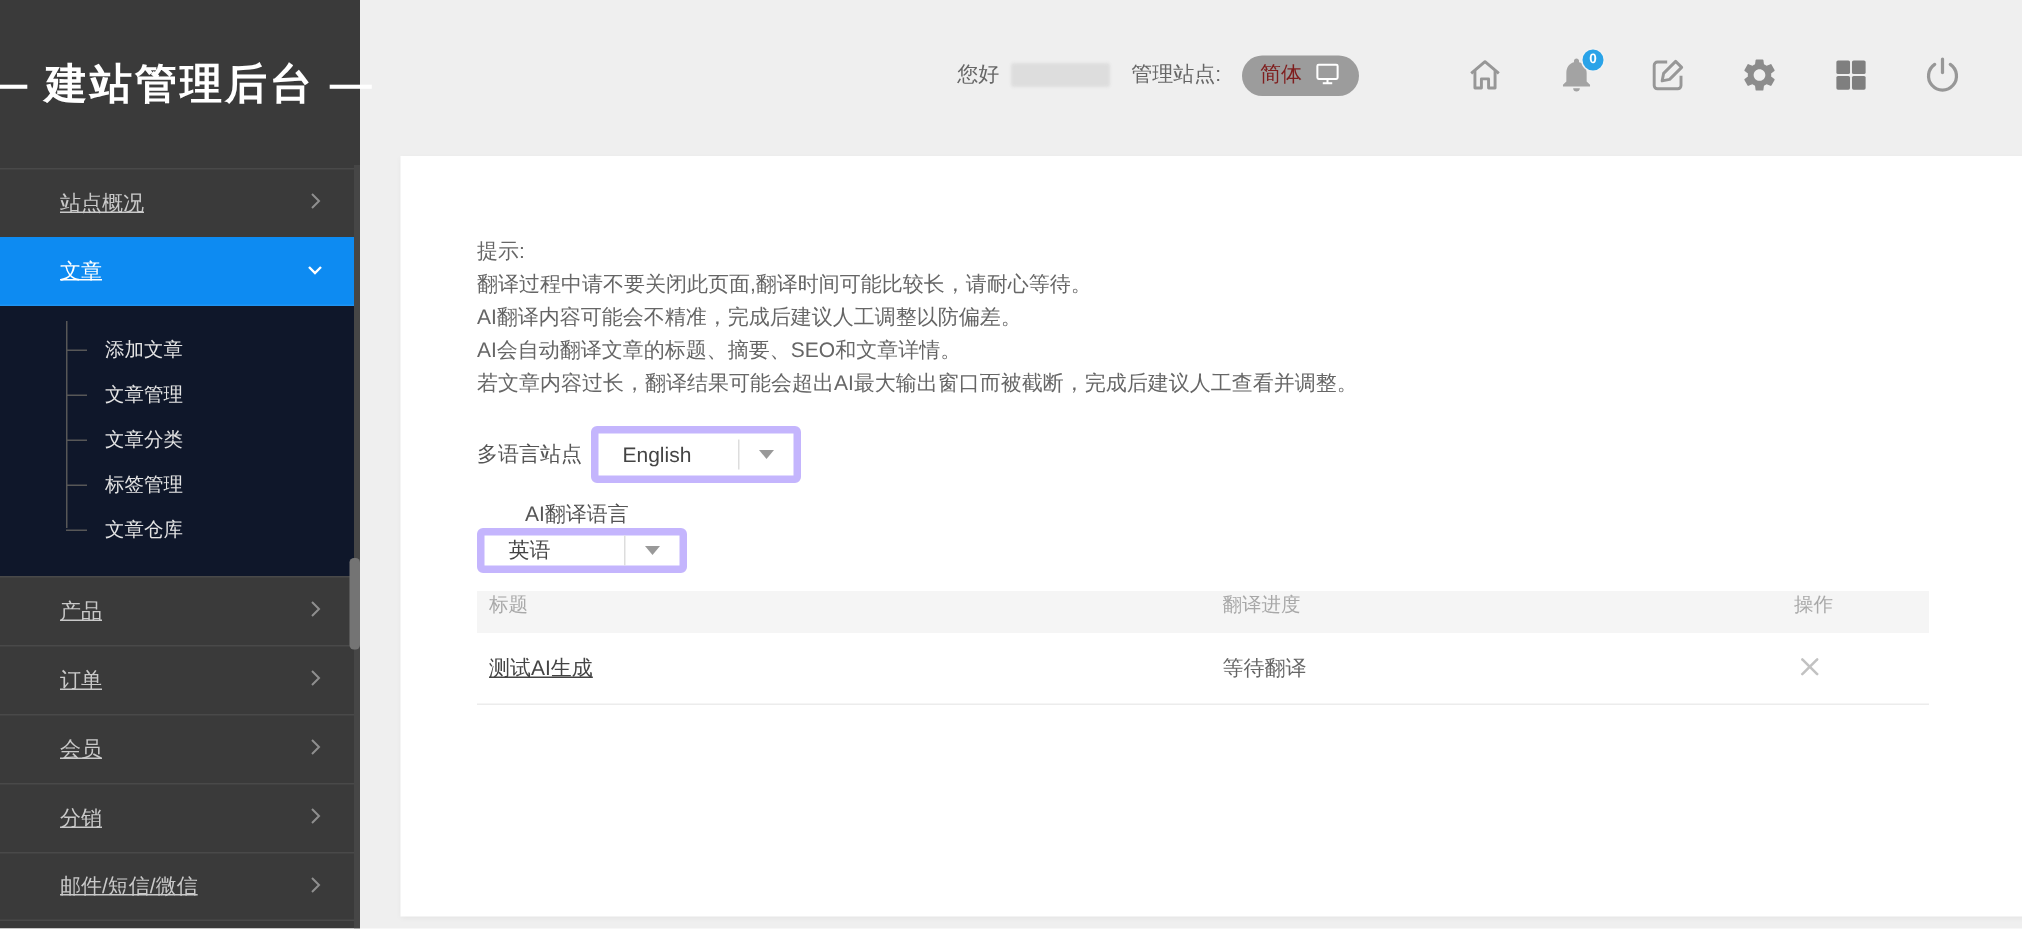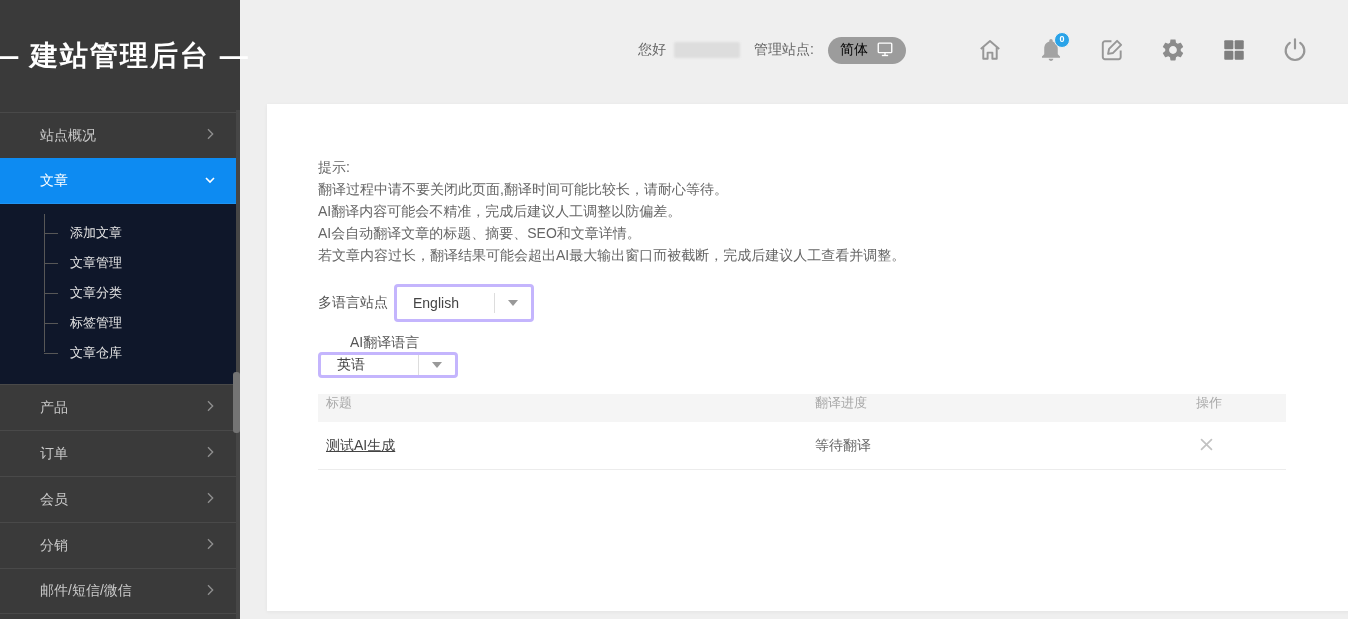--- a/index.html
+++ b/index.html
@@ -20,21 +20,21 @@
   .logo {
     height:112px; display:flex; align-items:center; justify-content:center;
     color:#fff; font-size:28px; font-weight:bold; letter-spacing:2px;
     white-space:nowrap;
   }
   .nav { list-style:none; }
   .nav-item {
     height:46px; display:flex; align-items:center;
     padding:0 22px 0 40px; color:#c9c9c9; font-size:14px;
     border-top:1px solid rgba(255,255,255,0.08);
-    cursor:pointer; position:relative;
+    cursor:pointer; position:relative;text-decoration:underline;
   }
   .nav-item:last-child { border-bottom:1px solid rgba(255,255,255,0.08); }
   .nav-item .lbl { flex:1; }
   .nav-item svg { width:16px; height:16px; stroke:#8f8f8f; }
   .nav-item.active {
     background:#0d8bf2; color:#fff; border-top-color:transparent;
   }
   .nav-item.active svg { stroke:#fff; }
   .submenu {
     list-style:none; position:relative; padding:14px 0 16px 0;
@@ -67,21 +67,21 @@
     display:flex; align-items:center; justify-content:flex-end;
     padding-right:40px; color:#666;
   }
   .topbar .greet { margin-right:8px; }
   .redacted {
     width:66px; height:16px; background:#dddddd; border-radius:2px;
     filter:blur(1px); margin-right:14px;
   }
   .topbar .manage { margin-right:14px; }
   .lang-pill {
-    height:27px; background:#9c9c9c; border-radius:14px; color:#000000;
+    height:27px; background:#9c9c9c; border-radius:14px; color:#7f1d1d;
     display:flex; align-items:center; padding:0 12px; gap:8px;
     font-size:14px; cursor:pointer; margin-right:36px;
   }
   .lang-pill svg { width:18px; height:18px; stroke:#fff; }
   .tb-icon {
     width:26px; height:26px; margin-left:35px; cursor:pointer;
     position:relative; display:flex; align-items:center; justify-content:center;
   }
   .tb-icon:first-of-type { margin-left:0; }
   .tb-icon svg { width:26px; height:26px; }
@@ -96,21 +96,21 @@
   .card {
     position:absolute; left:267px; top:104px; width:1218px; height:507px;
     background:#ffffff; box-shadow:0 1px 4px rgba(0,0,0,0.05);
   }
   .tips { position:absolute; left:51px; top:52px; color:#666; line-height:22px; font-size:14px; }
   .form-row { position:absolute; left:51px; display:flex; align-items:center; height:38px; }
   .form-row.r1 { top:180px; }
   .form-row.r2 { top:230px;flex-direction:column; }
   .form-label { width:76px; color:#555; }
   .select {
-    width:140px; height:38px; border:3px solid #c4b5fd; border-radius:4px;
+    width:140px; height:38px; border:5px solid #c4b5fd; border-radius:4px;
     background:#fff; display:flex; align-items:center; cursor:pointer;
   }
   .select .val { flex:1; padding-left:16px; color:#444; }
   .select .sep { width:1px; height:20px; background:#ddd; }
   .select .caret-box { width:36px; display:flex; align-items:center; justify-content:center; }
   .caret { width:0; height:0; border-left:5px solid transparent; border-right:5px solid transparent; border-top:6px solid #999; }
   .start-btn {
     position:absolute; right:49px; top:230px; width:81px; height:37px;
     background:#a6a6a6; color:#fff; border:none; border-radius:4px;
     font-size:14px; cursor:pointer; font-family:inherit;

